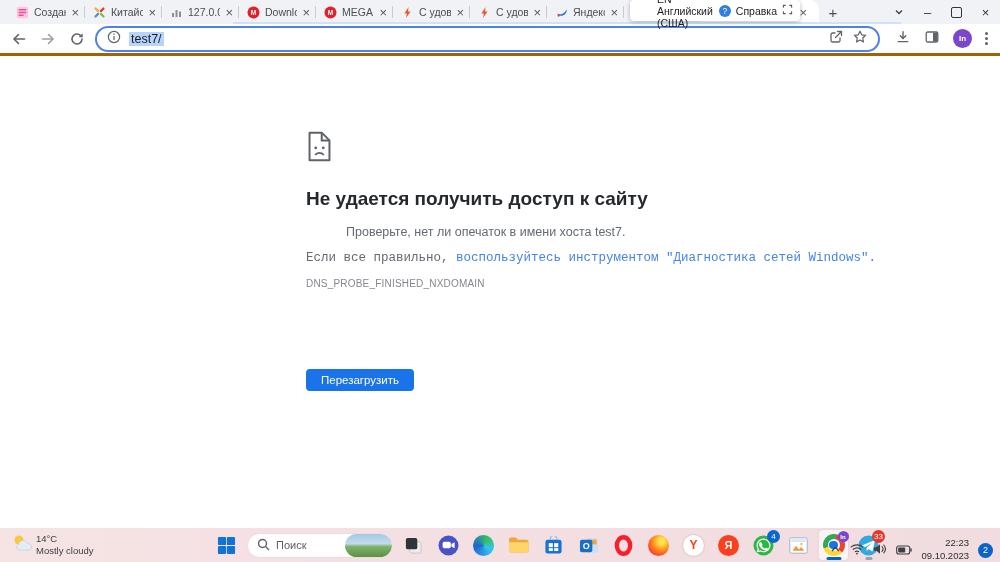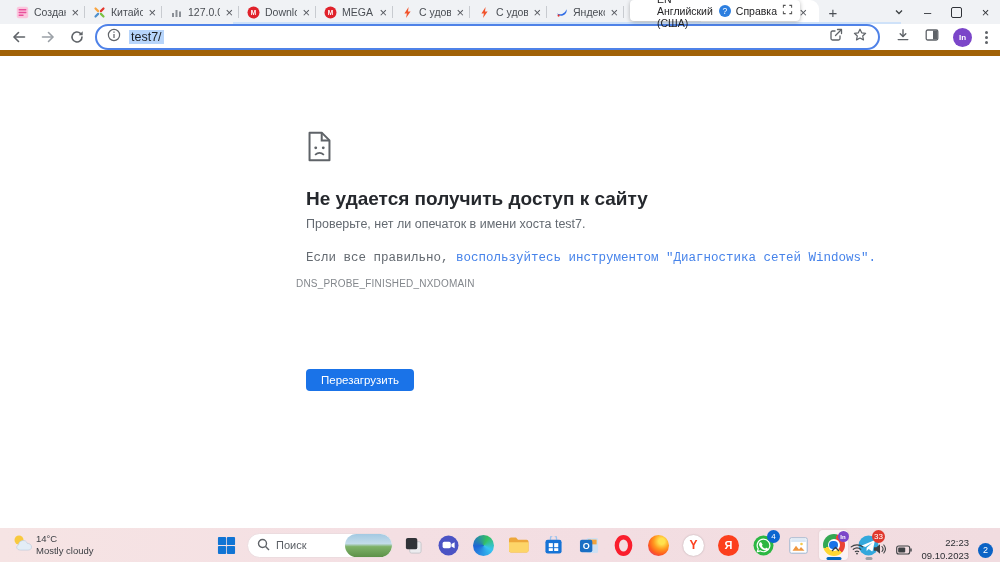--- a/index.html
+++ b/index.html
@@ -18,37 +18,37 @@
   .tcontrols{margin-left:auto;display:flex;align-items:stretch;}
   .wbtn{width:29px;display:grid;place-items:center;font-size:13px;color:#303338;}
   .maxbox{width:9px;height:9px;border:1.2px solid #303338;border-radius:2px;}
   .tabline{position:absolute;top:22px;left:233px;width:668px;height:2px;background:#cfe2f9;}
 
   
   .langbar{position:absolute;top:0;left:630px;width:170px;height:21px;background:#fff;border-radius:4px;box-shadow:0 1px 4px rgba(0,0,0,.28);display:flex;align-items:center;padding:0 7px 0 27px;gap:5px;z-index:30;font-size:10.5px;color:#1c1c1e;box-sizing:border-box;}
   .helpq{width:12px;height:12px;border-radius:50%;background:#2d7fe0;color:#fff;font-size:8.5px;display:grid;place-items:center;margin-left:auto;flex:none;}
 
   
-  .toolbar{position:absolute;top:24px;left:0;right:0;height:32px;background:#fff;border-bottom:6px solid #a16207;display:flex;align-items:center;padding:0 8px;gap:7px;box-sizing:border-box;}
+  .toolbar{position:absolute;top:24px;left:0;right:0;height:32px;background:#fff;border-bottom:3px solid #a16207;display:flex;align-items:center;padding:0 8px;gap:7px;box-sizing:border-box;}
   .navbtn{width:22px;height:22px;display:grid;place-items:center;flex:none;}
   .omnibox{flex:1;height:22px;border:2px solid #4f82e8;border-radius:14px;display:flex;align-items:center;gap:8px;padding:0 10px;}
   .url-sel{background:#b7d5fb;color:#1c1e21;font-size:12.5px;padding:0 2px;}
   .obspacer{flex:1;}
   .aftergroup{display:flex;align-items:center;gap:13px;padding:0 4px 0 8px;}
   .avatar{width:19px;height:19px;border-radius:50%;background:#7b46c9;color:#fff;font-size:8px;font-weight:bold;display:grid;place-items:center;}
   .vdots{display:flex;flex-direction:column;gap:2px;}
   .vdots i{width:3px;height:3px;border-radius:50%;background:#5f6368;}
 
   
   .content{position:absolute;top:57px;left:0;right:0;bottom:34px;background:#fff;}
   .sadicon{position:absolute;left:306px;top:74px;}
   .etitle{position:absolute;left:306px;top:131px;font-size:19px;font-weight:bold;color:#25282d;}
   .eline{position:absolute;left:306px;font-size:12.5px;color:#646a71;}
   .eline a{color:#4683ea;text-decoration:none;}
-  .ecode{position:absolute;left:296px;top:221px;font-size:10px;color:#83878c;letter-spacing:.2px;}
+  .ecode{position:absolute;left:306px;top:221px;font-size:10px;color:#83878c;letter-spacing:.2px;}
   .reload{position:absolute;left:306px;top:268px;background:#1a73e8;color:#fff;border:none;border-radius:4px;font-size:11.5px;padding:5px 15px;font-family:inherit;cursor:pointer;margin-top:44px;}
 
   
   .taskbar{position:absolute;bottom:0;left:0;right:0;height:34px;background:linear-gradient(90deg,#f6e4e4 0%,#f4dfe3 40%,#f1dce0 100%);}
   .weather{position:absolute;left:10px;top:0;height:34px;display:flex;align-items:center;}
   .wtxt{font-size:9.5px;color:#3b3e43;line-height:1.3;}
   .tcenter{position:absolute;left:212px;top:2px;height:30px;display:flex;align-items:center;gap:6px;}
   .tbtn{width:29px;height:30px;display:grid;place-items:center;position:relative;border-radius:4px;}
   .tbtn.open::after{content:"";position:absolute;bottom:0;left:50%;transform:translateX(-50%);width:7px;height:3px;border-radius:2px;background:#9aa0a6;}
   .tbtn.active-app{background:rgba(255,255,255,.65);box-shadow:0 0 2px rgba(0,0,0,.1);}
@@ -258,21 +258,21 @@
 
   <div class="content">
     <span class="sadicon"><svg width="27" height="31" viewBox="0 0 24 28" fill="none" stroke="#5f6368" stroke-width="1.8">
           <path d="M3 1.5h11L21 8.5V26.5H3Z" stroke-linejoin="round"></path>
           <path d="M14 1.5V8.5H21"></path>
           <circle cx="8.6" cy="15.2" r="0.6" fill="#5f6368" stroke-width="1.4"></circle>
           <circle cx="15.4" cy="15.2" r="0.6" fill="#5f6368" stroke-width="1.4"></circle>
           <path d="M8 21.5q4-3.6 8 0" stroke-width="1.6"></path>
         </svg></span>
     <div class="etitle">Не удается получить доступ к сайту</div>
-    <div class="eline" style="top:160px;">Проверьте, нет ли опечаток в имени хоста test7.</div>
+    <div class="eline" style="top:168px;margin-left:40px;">Проверьте, нет ли опечаток в имени хоста test7.</div>
     <div class="eline" style="top:194px;font-family:Liberation Mono, monospace;"><span>Если все правильно, </span><a href="#">воспользуйтесь инструментом "Диагностика сетей Windows".</a></div>
     <div class="ecode">DNS_PROBE_FINISHED_NXDOMAIN</div>
     <button class="reload">Перезагрузить</button>
   </div>
 
   <div class="taskbar">
     <div class="weather">
       <span><svg width="26" height="22" viewBox="0 0 26 22">
             <circle cx="9" cy="8" r="4.5" fill="#f8c93e"></circle>
             <path d="M8.5 13a4.6 4.6 0 0 1 8.9-1.5 3.6 3.6 0 0 1 4.1 3.6c0 1.9-1.6 3-3.5 3H10.5c-2.2 0-3.9-1.3-3.9-3.2A3.4 3.4 0 0 1 8.5 13z" fill="#e3edf6" stroke="#b9cadb" stroke-width=".6"></path>

